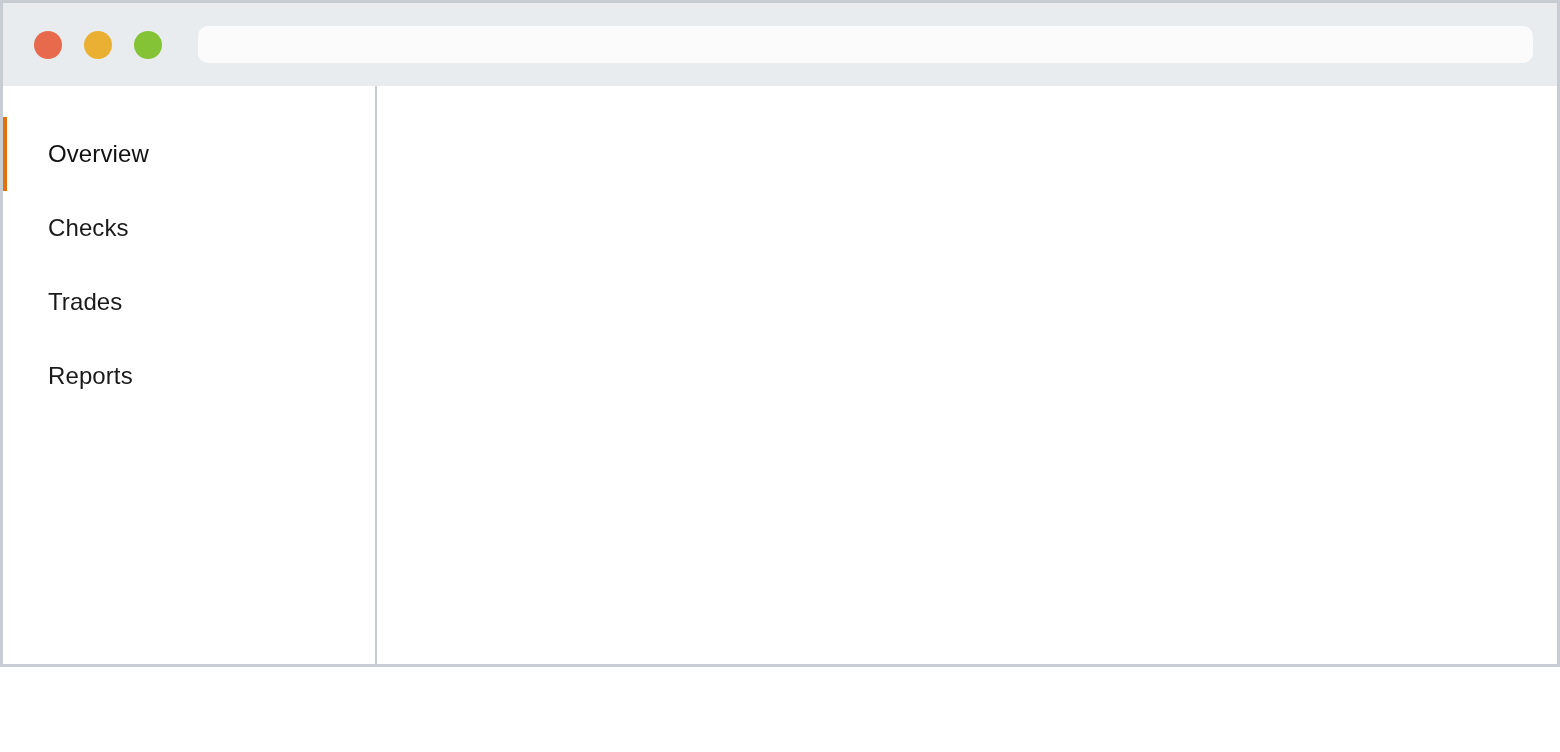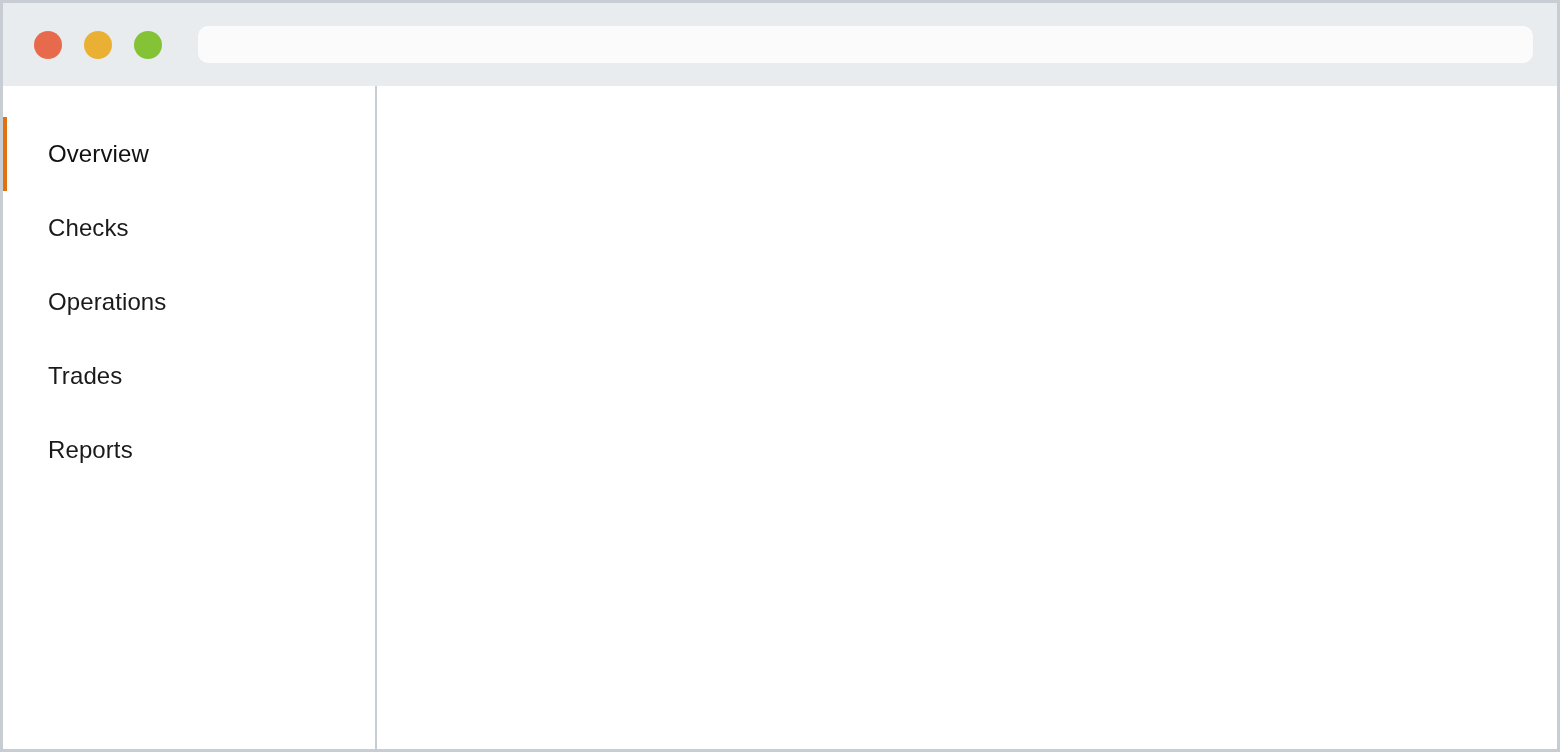--- a/index.html
+++ b/index.html
@@ -9,21 +9,21 @@
     background: #ffffff;
   }
   body {
     font-family: "Liberation Sans", sans-serif;
     -webkit-font-smoothing: antialiased;
   }
 
   .app-window {
     position: relative;
     width: 1560px;
-    height: 752px;
+    height: 667px;
     box-sizing: border-box;
     border: 3px solid #c8cdd4;
     background: #86efac;
     overflow: hidden;
   }
 
   
   .titlebar {
     position: absolute;
     top: 0;
@@ -166,24 +166,20 @@
         </li>
 
 
 
 
         <li class="nav-item">
           <span class="indicator"></span>
           <span class="nav-label">Checks</span>
         </li>
 
-        <li class="nav-item">
-          <span class="indicator"></span>
-          <span class="nav-label">Operations</span>
-        </li>
 
         <li class="nav-item">
           <span class="indicator"></span>
           <span class="nav-label">Trades</span>
         </li>
 
         <li class="nav-item">
           <span class="indicator"></span>
           <span class="nav-label">Reports</span>
         </li>

